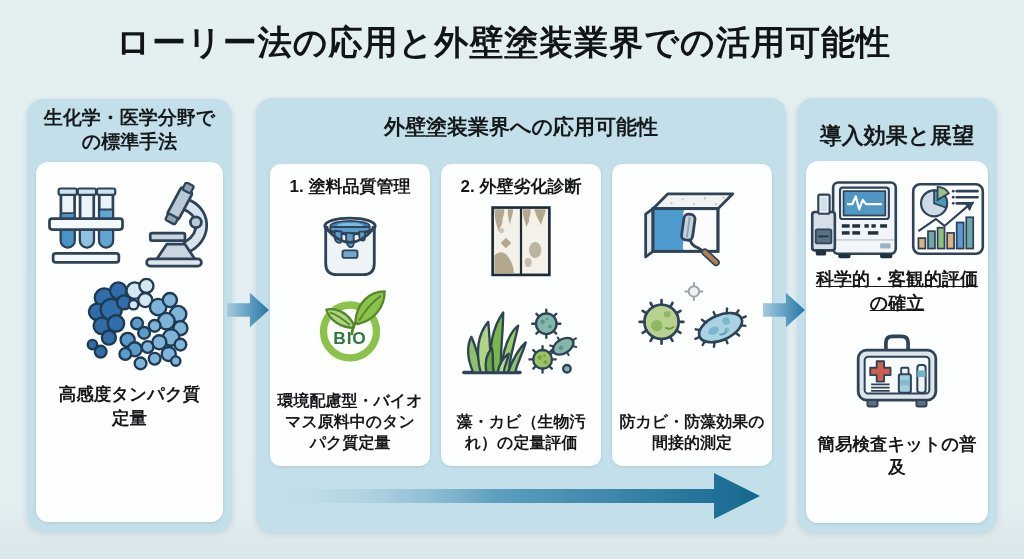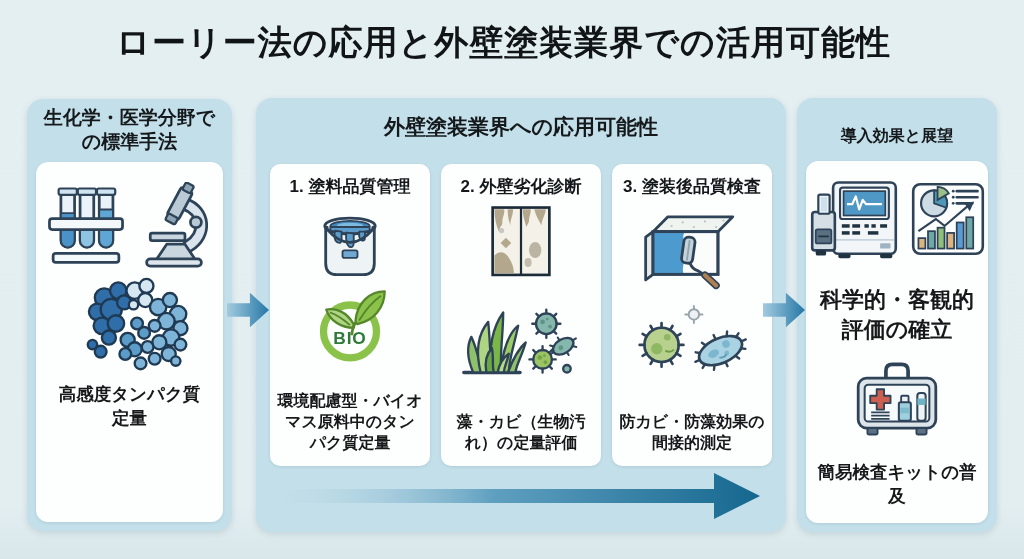--- a/index.html
+++ b/index.html
@@ -11,41 +11,41 @@
            font-size:34px; font-weight:800; letter-spacing:1px; color:#121517; }
   .panel { position:absolute; background:#c3dfe9; border-radius:16px;
            box-shadow:0 2px 6px rgba(40,80,100,.15); }
   .panel-left  { left:27px;  top:99px; width:205px; height:432px; }
   .panel-mid   { left:256px; top:98px; width:530px; height:434px; }
   .panel-right { left:797px; top:98px; width:200px; height:434px; }
   .hdr { display:flex; align-items:center; justify-content:center; text-align:center;
          font-weight:800; line-height:1.28; color:#15191c; }
   .panel-left .hdr  { height:62px; font-size:19px; padding:8px 14px; }
   .panel-mid  .hdr  { height:58px; font-size:21px; }
-  .panel-right .hdr { height:76px; font-size:16px; }
+  .panel-right .hdr { height:76px; font-size:22px; }
   .card { position:absolute; background:#fdfefe; border-radius:12px;
           box-shadow:0 1px 3px rgba(40,80,100,.12); }
   .panel-left .card, .panel-right .card { left:9px; right:9px; top:63px; bottom:9px;
           display:flex; flex-direction:column; align-items:center; }
   .panel-left .card { padding-top:20px; }
   .panel-right .card { padding-top:16px; }
   .icon-row { display:flex; align-items:center; justify-content:center; gap:4px; }
   .caption { font-weight:700; text-align:center; color:#17181a; }
   .cap-left { margin-top:10px; font-size:17.5px; line-height:1.35; max-width:156px; }
   .mcards { position:absolute; top:66px; left:14px; display:flex; gap:11px; }
   .mcard { width:160px; height:302px; background:#fdfefe; border-radius:10px;
            box-shadow:0 1px 3px rgba(40,80,100,.12);
            display:flex; flex-direction:column; align-items:center; padding:11px 7px 13px;justify-content:space-between; }
   .mcard-title { font-size:17px; font-weight:800; text-align:center; }
   .mcap { margin-top:auto; font-size:16px; line-height:1.32; max-width:148px; }
   .long-arrow { position:absolute; left:20px; bottom:10px; width:484px; height:52px; }
   .conn { position:absolute; width:42px; height:46px; z-index:3; }
   .conn1 { left:227px; top:287px; }
   .conn2 { left:763px; top:287px; }
-  .rcap1 { margin-top:24px; font-size:22px; line-height:1.35; max-width:162px; }
+  .rcap1 { margin-top:6px; font-size:18px; line-height:1.35; max-width:162px;text-decoration:underline; }
   .rcap2 { margin-top:20px; font-size:17.5px; line-height:1.35; max-width:162px; }
   svg { display:block; }
 </style>
 </head>
 <body>
 
 <div class="page">
 
   <h1 class="title">ローリー法の応用と外壁塗装業界での活用可能性</h1>
 
@@ -226,21 +226,20 @@
           <path d="M98,74 L102,74 M95.1,81.1 L97.9,83.9 M88,84 L88,88 M80.9,81.1 L78.1,83.9 M78,74 L74,74 M80.9,66.9 L78.1,64.1 M88,64 L88,60 M95.1,66.9 L97.9,64.1" stroke="#2e4358" stroke-width="2.5" stroke-linecap="round"></path>
           <circle cx="85" cy="72" r="2.5" fill="#74a343"></circle>
             <circle cx="91" cy="77" r="2" fill="#74a343"></circle>
             <circle cx="90" cy="70" r="1.5" fill="#74a343"></circle>
           <circle cx="114" cy="84" r="4" fill="#85b7ac" stroke="#2e4358" stroke-width="2.5"></circle>
         </svg>
         <div class="caption mcap">藻・カビ（生物汚れ）の定量評価</div>
       </div>
 
       <div class="mcard">
-        <div class="mcard-title">3. 塗装後品質検査</div>
         <svg viewBox="0 0 112 96" width="104" height="89" style="margin-top:4px">
           <polygon points="6,38 14,32 14,78 6,84" fill="#e6ebe7" stroke="#2e4358" stroke-width="3" stroke-linejoin="round"></polygon>
           <polygon points="14,32 30,16 100,16 84,32" fill="#f0f4f1" stroke="#2e4358" stroke-width="3" stroke-linejoin="round"></polygon>
           <g fill="#b9c6bd">
               <circle cx="34" cy="26" r="1.2"></circle>
               <circle cx="46" cy="22" r="1.2"></circle>
               <circle cx="58" cy="27" r="1.2"></circle>
               <circle cx="70" cy="21" r="1.2"></circle>
               <circle cx="82" cy="27" r="1.2"></circle>
               <circle cx="90" cy="20" r="1.2"></circle>

